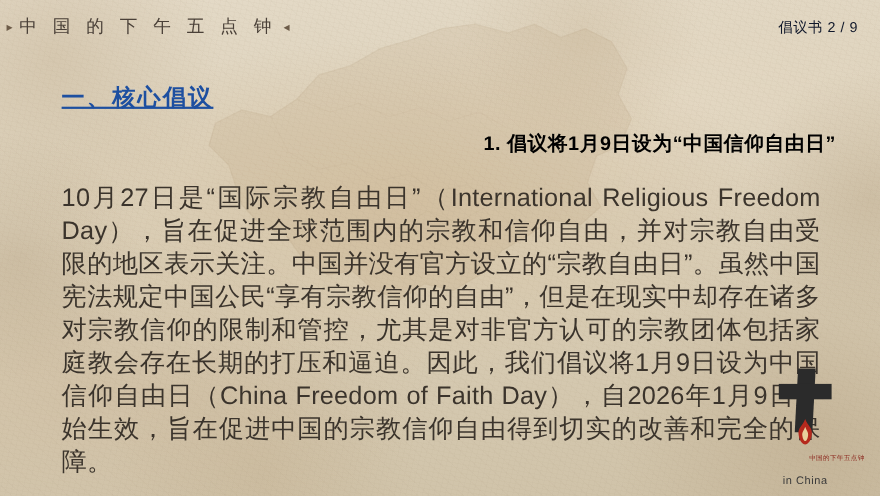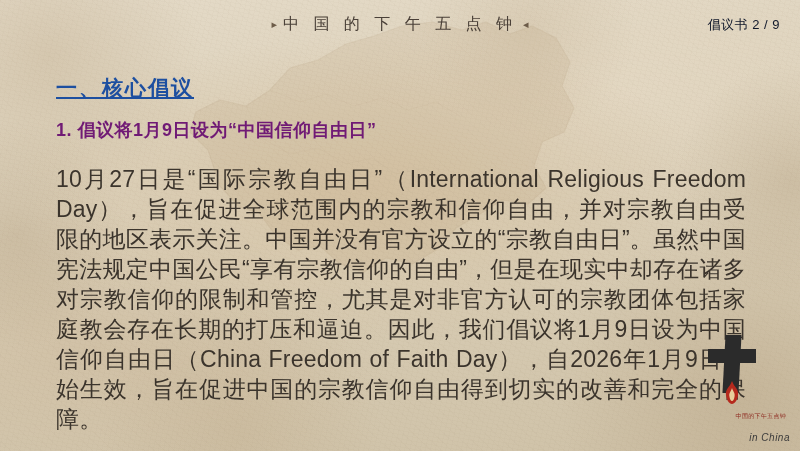--- a/index.html
+++ b/index.html
@@ -61,21 +61,21 @@
     position: absolute;
     top: 10px;
     left: 0;
     right: 0;
     height: 30px;
   }
   .title-center {
     position: absolute;
     left: 0; right: 0;
     top: 4px;
-    text-align: center;
+    text-align: left;
     color: #4a4038;
     font-size: 16px;
     letter-spacing: 5px;
     white-space: nowrap;
   }
   .title-deco {
     color: #6d5c49;
     font-size: 11px;
     vertical-align: middle;
     letter-spacing: 0;
@@ -101,26 +101,27 @@
   .h1 {
     color: #1d4fa0;
     font-size: 21px;
     font-weight: bold;
     letter-spacing: 2px;
     margin: 0 0 16px 0;
     white-space: nowrap;
     text-decoration: underline;
   }
   .h2 {
-    color: #701a75;
+    color: #000000;
     font-size: 18px;
     font-weight: bold;
     letter-spacing: 0.5px;
     margin: 0 0 22px 0;
     white-space: nowrap;
+    text-align: right;
   }
   .para {
     color: #3b342c;
     font-size: 23px;
     line-height: 30px;
     margin: 0;
     text-align: justify;
     width: 690px;
     letter-spacing: 0.2px;
   }
@@ -170,24 +171,23 @@
     font-size: 19px;
     font-weight: bold;
     letter-spacing: -0.5px;
     line-height: 18px;
   }
   .logo-sub {
     position: absolute;
     left: 0;
     bottom: 0;
     width: 116px;
-    text-align: right;
+    text-align: center;
     color: #3a3a3a;
     font-size: 10px;
-    font-style: italic;
     letter-spacing: 0.5px;
   }
   .logo-cn {
     position: absolute;
     right: 4px;
     bottom: 22px;
     color: #8e2b21;
     font-size: 6px;
     letter-spacing: 0.3px;
     white-space: nowrap;

